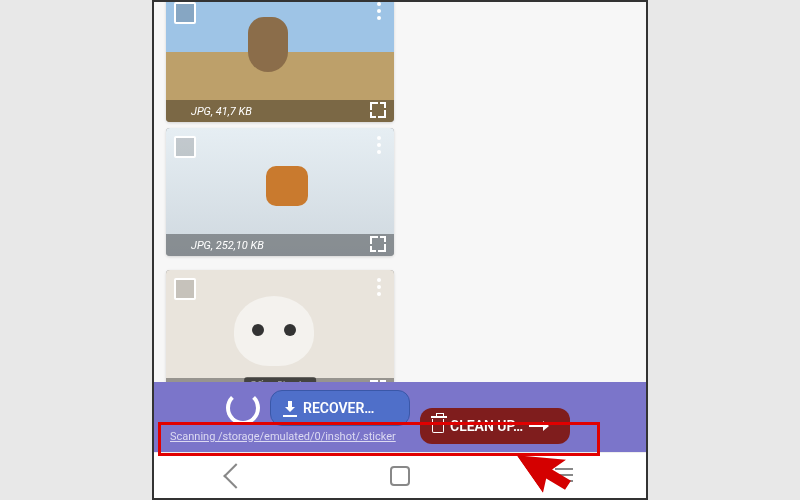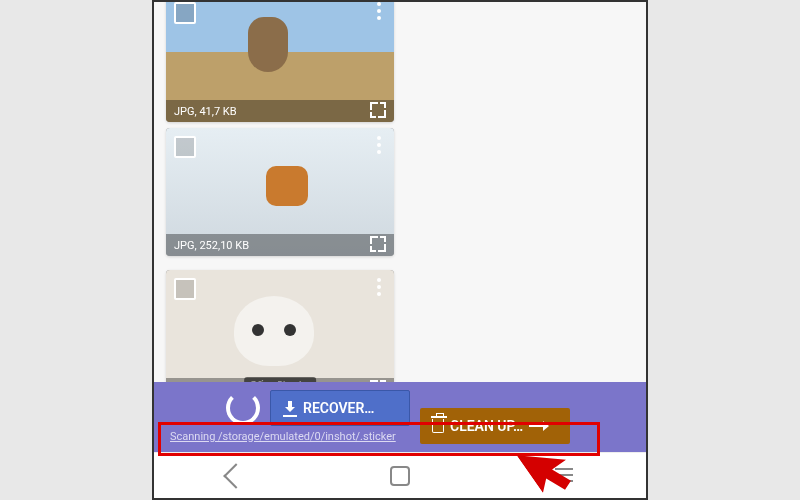--- a/index.html
+++ b/index.html
@@ -66,23 +66,24 @@
     gap:3px;
   }
   .more span {
     width:4px; height:4px; border-radius:50%; background:#fff;
   }
   .meta {
     position:absolute; left:0; right:0; bottom:0;
     height:22px;
     background: rgba(0,0,0,0.35);
     display:flex; align-items:center;
-    padding:0 8px;
+    padding:0 25px;
     color:#fff;
     font-size:11px;
+    font-style:italic;
   }
   .fullscreen {
     position:absolute;
     right:8px; bottom:4px;
     width:16px; height:16px;
   }
   .fullscreen::before, .fullscreen::after {
     content:""; position:absolute; width:6px; height:6px;
     border:2px solid #fff;
   }
@@ -118,30 +119,30 @@
     margin-left:60px;
   }
   .btn {
     height:36px;
     display:flex;
     align-items:center;
     padding:0 12px;
     color:#fff;
     font-size:14px;
     font-weight:600;
-    border-radius:2px;
+    border-radius:12px;
     gap:6px;
   }
   .btn-recover {
     background:#4f6fc9;
     border:1px solid #3a57a8;
     flex:0 0 140px;
   }
   .btn-clean {
-    background:#a16207;
+    background:#7f1d1d;
     flex:0 0 150px;
     margin-top:36px;
   }
   .dl-icon {
     width:14px; height:14px;
     position:relative;
   }
   .dl-icon::before {
     content:""; position:absolute; left:5px; top:0;
     width:4px; height:8px; background:#fff;

